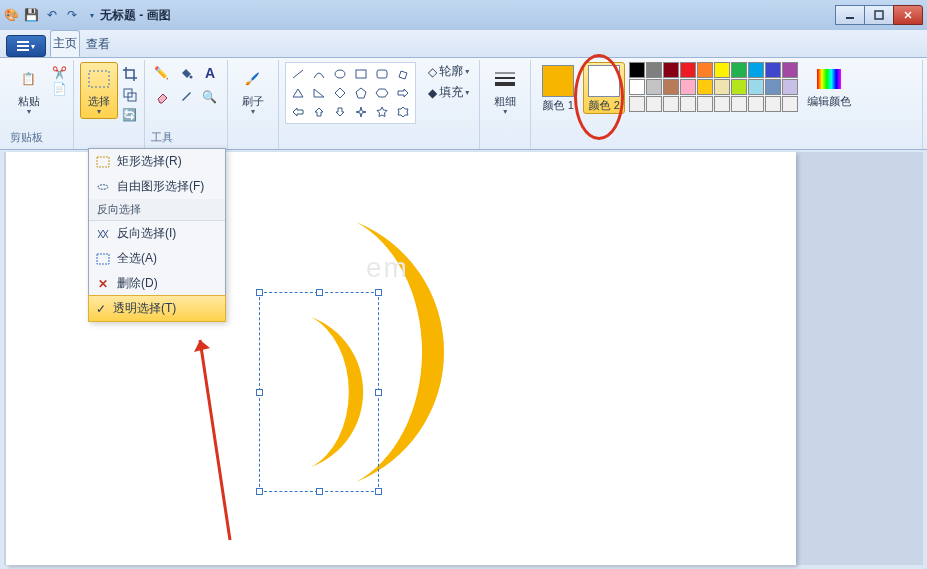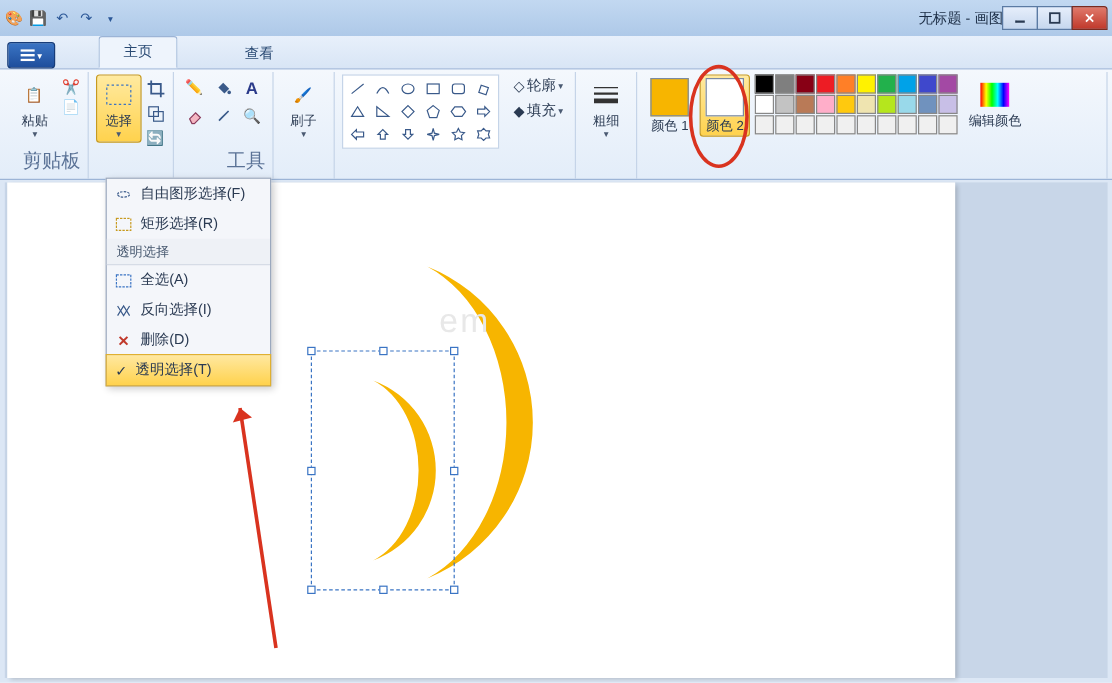--- a/index.html
+++ b/index.html
@@ -2,38 +2,38 @@
 <html><head>
 <meta charset="utf-8">
 <style>
 * { margin:0; padding:0; box-sizing:border-box; font-family:"Microsoft YaHei","Segoe UI",sans-serif; font-size:12px; }
 body { background:#dce7f5; width:927px; height:569px; overflow:hidden; position:relative; }
 
 
 .titlebar { height:30px; background:linear-gradient(#c2d8f1,#aec9e8); display:flex; align-items:center; padding:0 4px; }
 .titlebar .qat { display:flex; gap:4px; align-items:center; }
 .titlebar .qat .qicon { width:16px; height:16px; display:flex; align-items:center; justify-content:center; color:#2b5797; }
-.titlebar .title { flex:1; text-align:right; color:#1b2c44; font-size:12px; }
+.titlebar .title { flex:1; text-align:left; color:#1b2c44; font-size:12px;font-weight:bold; }
 .titlebar .winbtns { display:flex; }
 .titlebar .winbtn { width:30px; height:20px; background:linear-gradient(#e6eefb,#c6d7ee); border:1px solid #5b7aa3; display:flex; align-items:center; justify-content:center; margin-left:-1px; }
 .titlebar .winbtn.close { background:linear-gradient(#e07a6c,#c0392b); color:#fff; border-color:#7a2a1f; border-radius:0 3px 0 0; }
 .winbtn svg { width:10px; height:10px; }
 
 
 .ribbon-tabs { height:28px; background:linear-gradient(#e8f0fb,#d8e5f5); display:flex; align-items:flex-end; padding-left:6px; gap:4px; border-bottom:1px solid #9cb4d6; }
 .file-menu { width:40px; height:22px; background:linear-gradient(#3a74c4,#1e4e9c); border:1px solid #173c78; border-radius:3px; display:flex; align-items:center; justify-content:center; color:#fff; }
 .file-menu svg { width:12px; height:10px; }
-.tab { padding:4px 20px; color:#2a4a73;margin-left:32px; }
+.tab { padding:4px 2px; color:#2a4a73; }
 .tab.active { background:#eef4fc; border:1px solid #9cb4d6; border-bottom:1px solid #eef4fc; border-radius:3px 3px 0 0; }
 
 
 .ribbon { height:92px; background:linear-gradient(#f4f8fd,#e3edf9); border-bottom:1px solid #9cb4d6; display:flex; padding:2px 4px 0 4px; }
 .group { border-right:1px solid #c5d4e8; padding:2px 6px; display:flex; flex-direction:column; }
 .group-body { flex:1; display:flex; align-items:flex-start; gap:4px; }
-.group-label { text-align:right; color:#5a7296; font-size:16px; padding:0 0 2px 0; }
+.group-label { text-align:left; color:#5a7296; font-size:11px; padding:0 0 2px 0; }
 .bigbtn { display:flex; flex-direction:column; align-items:center; justify-content:center; padding:2px 4px; border:1px solid transparent; border-radius:3px; min-width:38px; }
 .bigbtn.selected { background:linear-gradient(#ffeaa0,#ffd24d); border-color:#c79a1e; }
 .bigbtn .ic { width:28px; height:28px; display:flex; align-items:center; justify-content:center; }
 .bigbtn .lbl { font-size:11px; color:#2a3a52; line-height:1.1; margin-top:2px; }
 .dropdown-arrow { font-size:8px; color:#4a5a72; }
 .toolgrid { display:grid; grid-template-columns:repeat(3,22px); grid-auto-rows:22px; gap:2px; }
 .toolgrid .tool { border:1px solid transparent; display:flex; align-items:center; justify-content:center; }
 .shapegrid { display:grid; grid-template-columns:repeat(6,20px); grid-auto-rows:18px; gap:1px; border:1px solid #c5d4e8; background:#fff; padding:2px; }
 .shapegrid .sh { display:flex; align-items:center; justify-content:center; color:#3a5a8a; }
 .smallopts { display:flex; flex-direction:column; gap:2px; margin-left:4px; }
@@ -400,52 +400,52 @@
       <div class="handle" style="left:56px;bottom:-4px"></div>
       <div class="handle" style="right:-4px;bottom:-4px"></div>
     </div>
   </div>
 </div>
 
 <div class="dropdown">
   <div class="mi">
     <span class="mico">
         <svg width="14" height="12" viewBox="0 0 14 12">
-          <path d="M2 6c0-3 10-3 10 0s-10 3-10 0z" fill="none" stroke="#3a5a8a" stroke-dasharray="2 1"></path>
+          <rect x="1" y="1" width="12" height="10" fill="none" stroke="#c79a1e" stroke-dasharray="2 1"></rect>
         </svg>
       </span>
-    <span>自由图形选择(F)</span>
+    <span>矩形选择(R)</span>
   </div>
   <div class="mi">
     <span class="mico">
         <svg width="14" height="12" viewBox="0 0 14 12">
-          <rect x="1" y="1" width="12" height="10" fill="none" stroke="#c79a1e" stroke-dasharray="2 1"></rect>
+          <path d="M2 6c0-3 10-3 10 0s-10 3-10 0z" fill="none" stroke="#3a5a8a" stroke-dasharray="2 1"></path>
         </svg>
       </span>
-    <span>矩形选择(R)</span>
-  </div>
-  <div class="hdr">透明选择</div>
-  <div class="mi">
-    <span class="mico">
-        <svg width="14" height="12" viewBox="0 0 14 12">
-          <rect x="1" y="1" width="12" height="10" fill="none" stroke="#3a74c4" stroke-dasharray="2 1"></rect>
-        </svg>
-      </span>
-    <span>全选(A)</span>
-  </div>
+    <span>自由图形选择(F)</span>
+  </div>
+  <div class="hdr">反向选择</div>
   <div class="mi">
     <span class="mico">
         <svg width="14" height="12" viewBox="0 0 14 12">
           <path d="M2 10L7 2l5 8" fill="none" stroke="#3a5a8a"></path>
           <path d="M2 2l5 8 5-8" fill="none" stroke="#3a5a8a"></path>
         </svg>
       </span>
     <span>反向选择(I)</span>
   </div>
   <div class="mi">
+    <span class="mico">
+        <svg width="14" height="12" viewBox="0 0 14 12">
+          <rect x="1" y="1" width="12" height="10" fill="none" stroke="#3a74c4" stroke-dasharray="2 1"></rect>
+        </svg>
+      </span>
+    <span>全选(A)</span>
+  </div>
+  <div class="mi">
     <span class="mico" style="color:#c0392b;font-weight:bold">✕</span>
     <span>删除(D)</span>
   </div>
   <div class="mi hl">
     <span class="chk">✓</span>
     <span>透明选择(T)</span>
   </div>
 </div>
 
 <div class="anno-circle" style="left:574px;top:54px;width:50px;height:86px"></div>

